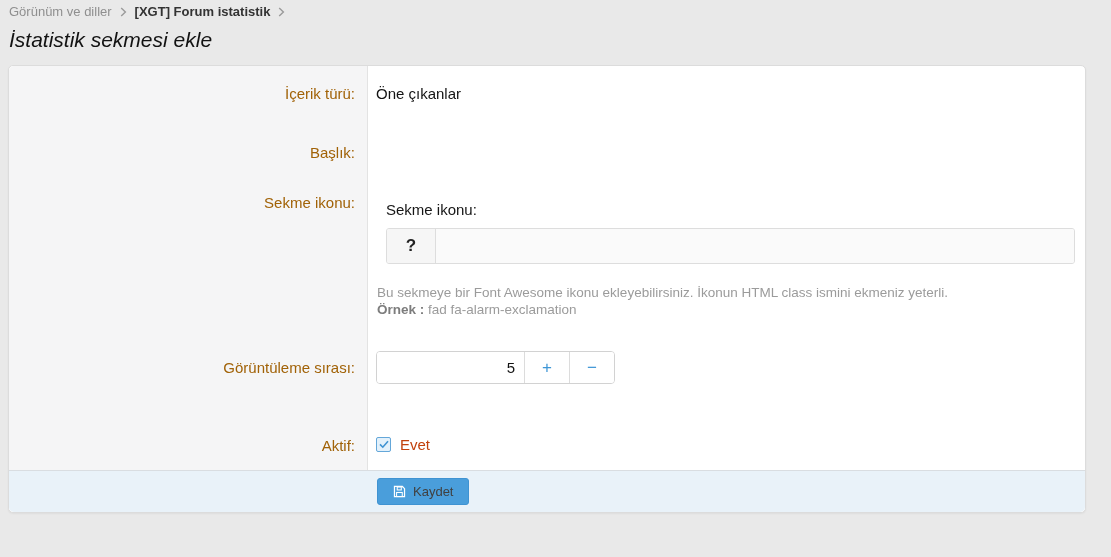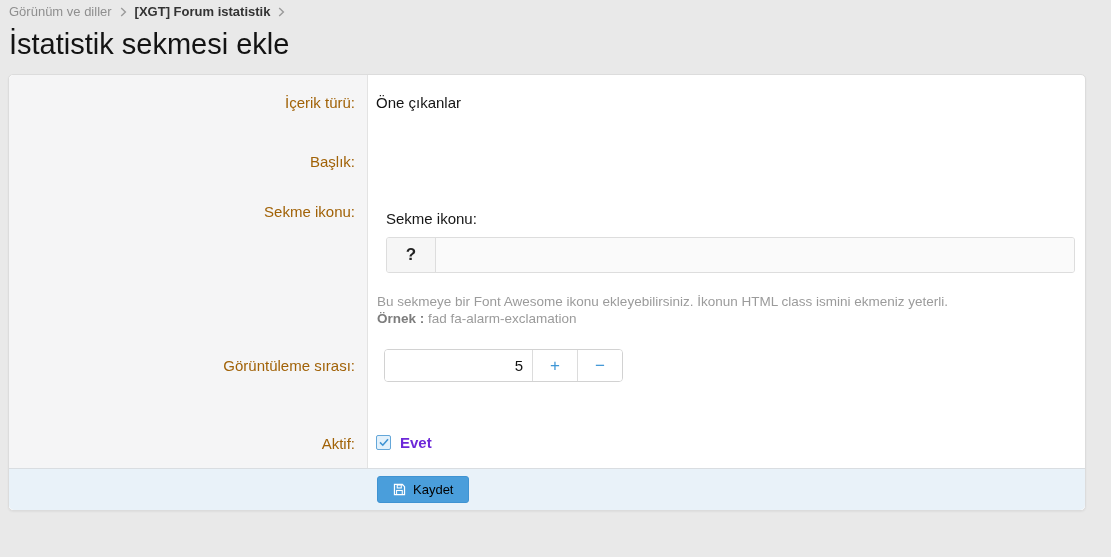--- a/index.html
+++ b/index.html
@@ -15,22 +15,23 @@
   .breadcrumb {
     display: flex; align-items: center; gap: 8px;
     padding: 4px 0 0 9px; font-size: 13px; height: 19px;
   }
   .crumb-dim  { color: #8f8f8f; }
   .crumb-bold { color: #333; font-weight: bold; }
   .crumb-sep  { display: inline-flex; margin-top: 1px; }
 
   
   .page-title {
-    font-size: 29px; font-weight: 400; color: #131313;
+    font-size: 21px; font-weight: 400; color: #131313;
     margin: 9px 0 13px 9px;
+    font-style: italic;
   }
 
   
   .panel {
     margin-left: 8px; width: 1078px;
     background: #fff;
     border: 1px solid #dcdcdc;
     border-radius: 5px;
     box-shadow: 0 1px 2px rgba(0,0,0,.05);
   }
@@ -43,21 +44,21 @@
   .row { position: relative; display: flex; }
   .row-label {
     flex: 0 0 358px; text-align: right; padding-right: 12px;
     font-size: 15px; color: #a16207; line-height: 17px;
   }
   .row-content { flex: 1; padding-left: 9px; padding-right: 10px; }
 
   .row-contenttype { padding-top: 19px; }
   .row-title       { margin-top: 31px; }
   .row-icon        { margin-top: 33px; }
-  .row-order       { margin-top: 22px; gap: 8px; }
+  .row-order       { margin-top: 33px; }
   .row-active      { margin-top: 52px; padding-bottom: 16px; }
 
   .static-value { font-size: 15px; color: #141414; line-height: 17px; }
 
   .text-input {
     width: 100%; height: 35px;
     border: 1px solid #d5d5d5; border-radius: 4px;
     background: #fafafa; font-size: 15px; padding: 0 9px;
     font-family: "Liberation Sans", sans-serif;
     outline: none; color: #141414;
@@ -107,33 +108,33 @@
     display: flex; align-items: center; justify-content: center;
     font-family: "Liberation Sans", sans-serif;
   }
 
   .check-row { display: flex; align-items: center; gap: 9px; height: 17px; }
   .checkbox {
     width: 15px; height: 15px; border: 1px solid #64a7d9; border-radius: 2px;
     background: #e3f1fb; display: inline-flex; align-items: center;
     justify-content: center; cursor: pointer;
   }
-  .check-label { font-size: 15px; color: #6d28d9; font-weight: bold; }
+  .check-label { font-size: 15px; color: #c2410c; }
 
   
   .panel-footer {
     height: 42px; display: flex; align-items: center;
     background: #e9f2f9; border-top: 1px solid #d9dde1;
     border-radius: 0 0 5px 5px; padding-left: 368px;
   }
   .save-button {
     display: inline-flex; align-items: center; gap: 7px;
     height: 27px; padding: 0 15px;
     background: #4a9edb; border: 1px solid #3f93d2; border-radius: 3px;
-    color: #000000; font-size: 13px; cursor: pointer;
+    color: #404040; font-size: 13px; cursor: pointer;
     font-family: "Liberation Sans", sans-serif;
   }
 </style>
 </head>
 <body>
 
 <nav class="breadcrumb">
   <a class="crumb-dim">Görünüm ve diller</a>
   <span class="crumb-sep">
     <svg width="7" height="10" viewBox="0 0 7 10">

